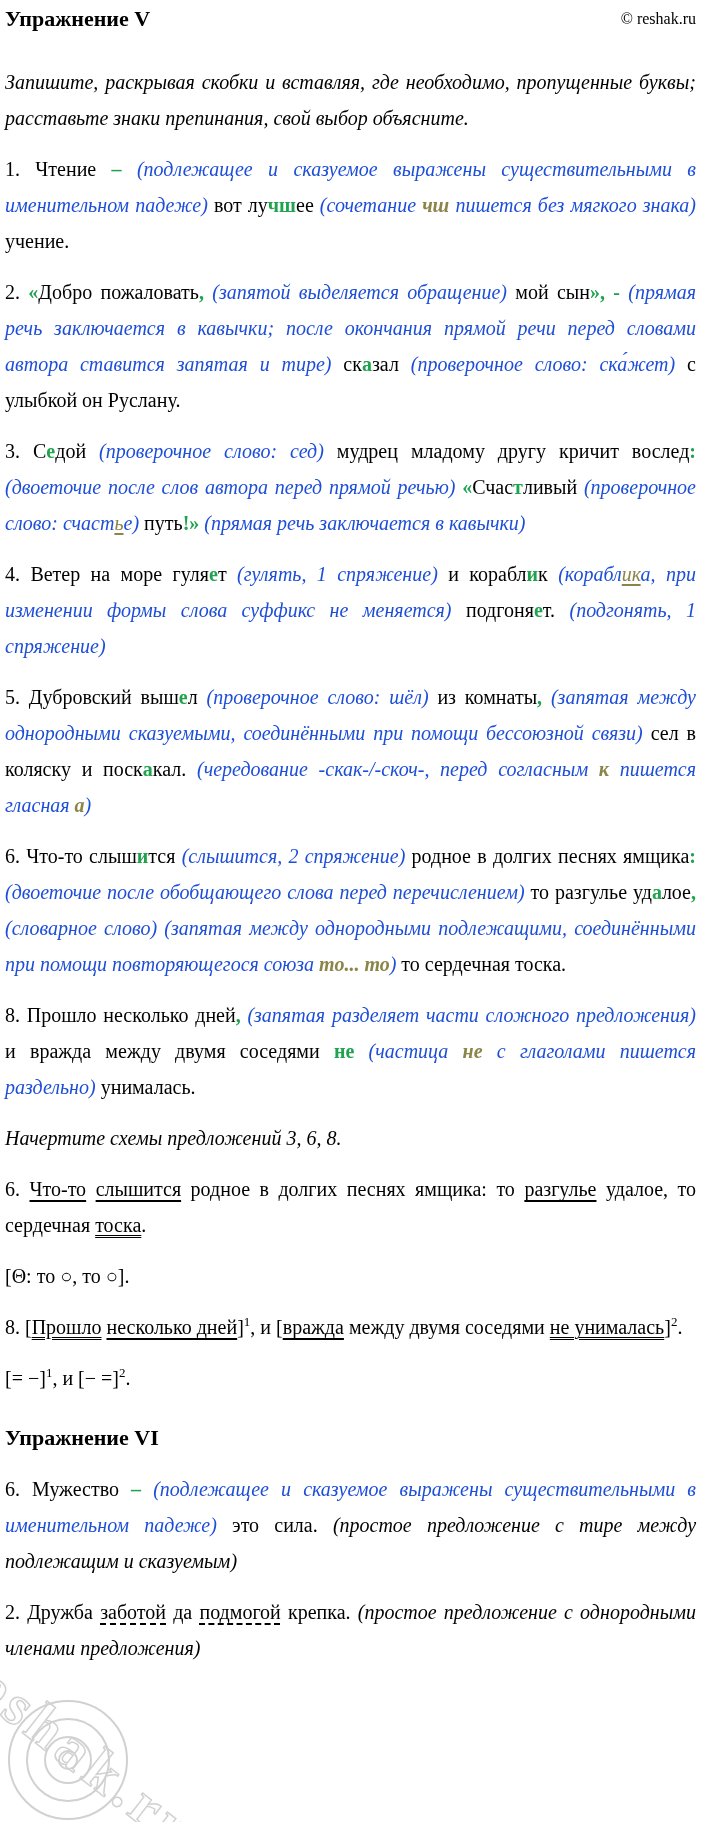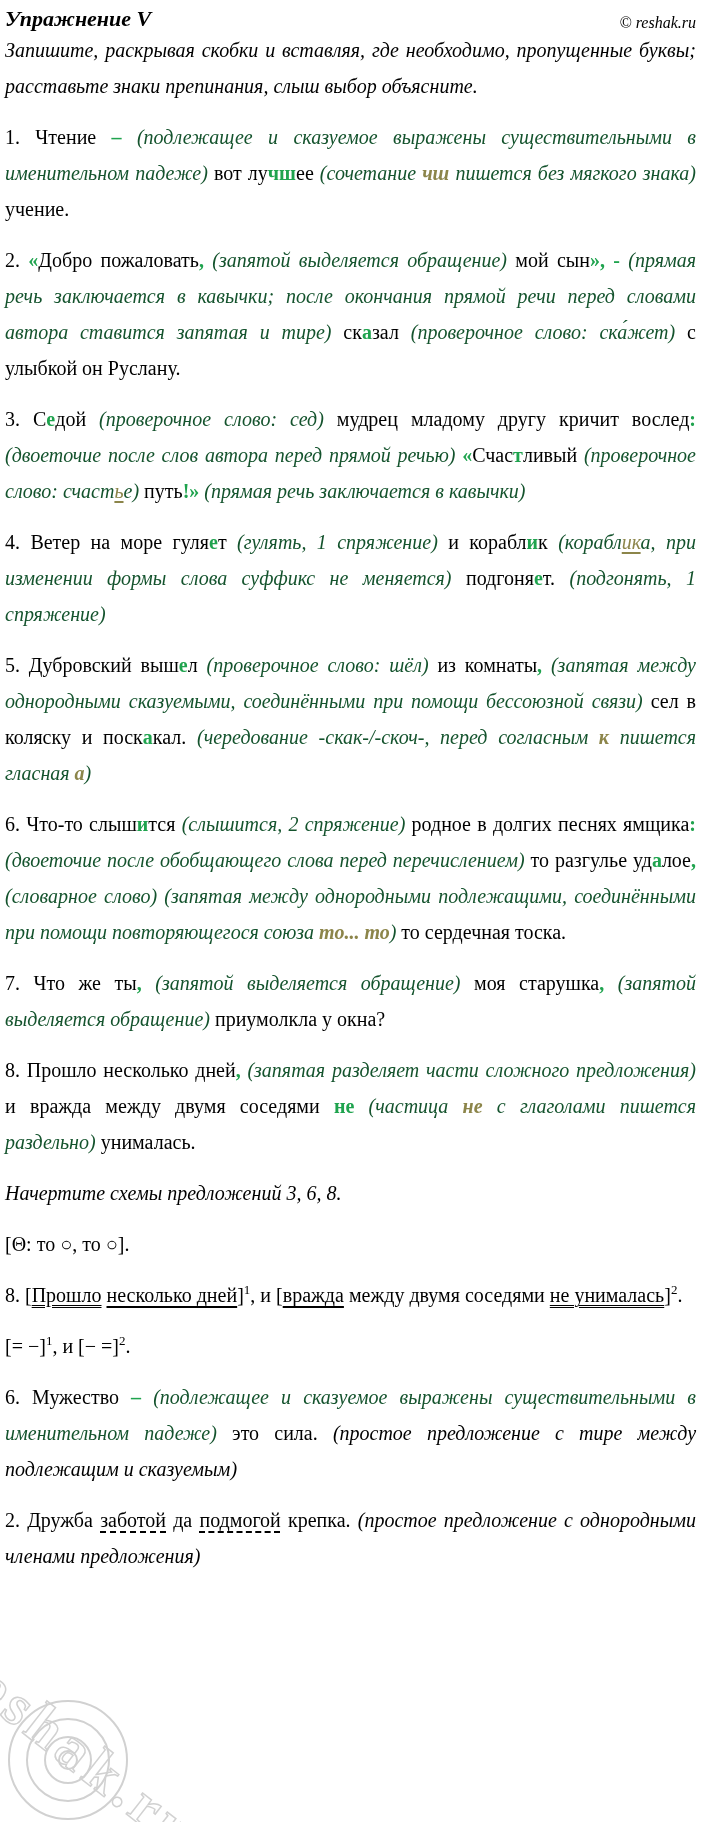--- a/index.html
+++ b/index.html
@@ -17,23 +17,22 @@
     overflow: hidden;
   }
   .page {
     position: relative;
     z-index: 1;
     padding: 6px 5px 10px 5px;
   }
   .header-row {
     display: flex;
     justify-content: space-between;
-    align-items: flex-end;
-    margin-bottom: 0;
-    font-style: italic;
+    align-items: center;
+    margin-bottom: 32px;
   }
   .title {
     font-weight: bold;
     font-size: 22px;
   }
   .copyright {
     font-size: 16px;
   }
   .para {
     text-align: justify;
@@ -41,21 +40,21 @@
     margin: 0 0 15px 0;
   }
   .para.heading {
     font-weight: bold;
     font-size: 22px;
     text-align: left;
     margin-top: 24px;
   }
   .seg-b { color: #000; }
   .seg-g { color: #1fa34e; font-weight: bold; }
-  .seg-o { color: #14532d; font-style: italic; }
+  .seg-o { color: #1d4ed8; font-style: italic; }
   .seg-ob { color: #8c854a; font-style: italic; font-weight: bold; }
   .seg-ou {
     color: #8c854a; font-style: italic;
     text-decoration: underline;
     text-decoration-thickness: 1.5px;
     text-underline-offset: 3px;
   }
   .seg-i { color: #000; font-style: italic; }
   .seg-u {
     text-decoration: underline;
@@ -118,29 +117,30 @@
   <div class="wm-ring" style="left:58px; top:110px; width:16px; height:16px;"></div>
   <div class="wm-text">reshak.ru</div>
 </div>
 
 <div class="page">
   <div class="header-row">
     <span class="title">Упражнение V</span>
     <span class="copyright">© reshak.ru</span>
   </div>
   <main id="doc-body">
-      <div class="para"><span class="seg-i">Запишите, раскрывая скобки и вставляя, где необходимо, пропущенные буквы; расставьте знаки препинания, слыш выбор объясните.</span></div>
+      <div class="para"><span class="seg-i">Запишите, раскрывая скобки и вставляя, где необходимо, пропущенные буквы; расставьте знаки препинания, свой выбор объясните.</span></div>
       <div class="para"><span class="seg-b">1. Чтение </span><span class="seg-g">– </span><span class="seg-o">(подлежащее и сказуемое выражены существительными в именительном падеже) </span><span class="seg-b">вот лу</span><span class="seg-g">чш</span><span class="seg-b">ее </span><span class="seg-o">(сочетание </span><span class="seg-ob">чш</span><span class="seg-o"> пишется без мягкого знака) </span><span class="seg-b">учение.</span></div>
       <div class="para"><span class="seg-b">2. </span><span class="seg-g">«</span><span class="seg-b">Добро пожаловать</span><span class="seg-g">, </span><span class="seg-o">(запятой выделяется обращение) </span><span class="seg-b">мой сын</span><span class="seg-g">», - </span><span class="seg-o">(прямая речь заключается в кавычки; после окончания прямой речи перед словами автора ставится запятая и тире) </span><span class="seg-b">ск</span><span class="seg-g">а</span><span class="seg-b">зал </span><span class="seg-o">(проверочное слово: ска́жет) </span><span class="seg-b">с улыбкой он Руслану.</span></div>
       <div class="para"><span class="seg-b">3. С</span><span class="seg-g">е</span><span class="seg-b">дой </span><span class="seg-o">(проверочное слово: сед) </span><span class="seg-b">мудрец младому другу кричит вослед</span><span class="seg-g">: </span><span class="seg-o">(двоеточие после слов автора перед прямой речью) </span><span class="seg-g">«</span><span class="seg-b">Счас</span><span class="seg-g">т</span><span class="seg-b">ливый </span><span class="seg-o">(проверочное слово: счаст</span><span class="seg-ou">ь</span><span class="seg-o">е) </span><span class="seg-b">путь</span><span class="seg-g">!» </span><span class="seg-o">(прямая речь заключается в кавычки)</span></div>
       <div class="para"><span class="seg-b">4. Ветер на море гуля</span><span class="seg-g">е</span><span class="seg-b">т </span><span class="seg-o">(гулять, 1 спряжение) </span><span class="seg-b">и корабл</span><span class="seg-g">и</span><span class="seg-b">к </span><span class="seg-o">(корабл</span><span class="seg-ou">ик</span><span class="seg-o">а, при изменении формы слова суффикс не меняется) </span><span class="seg-b">подгоня</span><span class="seg-g">е</span><span class="seg-b">т. </span><span class="seg-o">(подгонять, 1 спряжение)</span></div>
       <div class="para"><span class="seg-b">5. Дубровский выш</span><span class="seg-g">е</span><span class="seg-b">л </span><span class="seg-o">(проверочное слово: шёл) </span><span class="seg-b">из комнаты</span><span class="seg-g">, </span><span class="seg-o">(запятая между однородными сказуемыми, соединёнными при помощи бессоюзной связи) </span><span class="seg-b">сел в коляску и поск</span><span class="seg-g">а</span><span class="seg-b">кал. </span><span class="seg-o">(чередование -скак-/-скоч-, перед согласным </span><span class="seg-ob">к</span><span class="seg-o"> пишется гласная </span><span class="seg-ob">а</span><span class="seg-o">)</span></div>
       <div class="para"><span class="seg-b">6. Что-то слыш</span><span class="seg-g">и</span><span class="seg-b">тся </span><span class="seg-o">(слышится, 2 спряжение) </span><span class="seg-b">родное в долгих песнях ямщика</span><span class="seg-g">: </span><span class="seg-o">(двоеточие после обобщающего слова перед перечислением) </span><span class="seg-b">то разгулье уд</span><span class="seg-g">а</span><span class="seg-b">лое</span><span class="seg-g">, </span><span class="seg-o">(словарное слово) (запятая между однородными подлежащими, соединёнными при помощи повторяющегося союза </span><span class="seg-ob">то... то</span><span class="seg-o">) </span><span class="seg-b">то сердечная тоска.</span></div>
-      <div class="para"><span class="seg-b">7. Что же ты</span><span class="seg-g">, </span><span class="seg-o">(запятой выделяется обращение) </span><span class="seg-b">моя старушка</span><span class="seg-g">, </span><span class="seg-o">(запятой выделяется обращение) </span><span class="seg-b">приумолкла у окна?</span></div>
       <div class="para"><span class="seg-b">8. Прошло несколько дней</span><span class="seg-g">, </span><span class="seg-o">(запятая разделяет части сложного предложения) </span><span class="seg-b">и вражда между двумя соседями </span><span class="seg-g">не </span><span class="seg-o">(частица </span><span class="seg-ob">не</span><span class="seg-o"> с глаголами пишется раздельно) </span><span class="seg-b">унималась.</span></div>
       <div class="para"><span class="seg-i">Начертите схемы предложений 3, 6, 8.</span></div>
+      <div class="para"><span class="seg-b">6. </span><span class="seg-u">Что-то</span><span class="seg-b"> </span><span class="seg-u">слышится</span><span class="seg-b"> родное в долгих песнях ямщика: то </span><span class="seg-u">разгулье</span><span class="seg-b"> удалое, то сердечная </span><span class="seg-uu">тоска</span><span class="seg-b">.</span></div>
       <div class="para"><span class="seg-b">[Θ: то ○, то ○].</span></div>
       <div class="para"><span class="seg-b">8. [</span><span class="seg-uu">Прошло</span><span class="seg-b"> </span><span class="seg-u">несколько дней</span><span class="seg-b">]</span><span class="seg-sup">1</span><span class="seg-b">, и [</span><span class="seg-u">вражда</span><span class="seg-b"> между двумя соседями </span><span class="seg-uu">не унималась</span><span class="seg-b">]</span><span class="seg-sup">2</span><span class="seg-b">.</span></div>
       <div class="para"><span class="seg-b">[= −]</span><span class="seg-sup">1</span><span class="seg-b">, и [− =]</span><span class="seg-sup">2</span><span class="seg-b">.</span></div>
+      <div class="para heading"><span class="seg-b">Упражнение VI</span></div>
       <div class="para"><span class="seg-b">6. Мужество </span><span class="seg-g">– </span><span class="seg-o">(подлежащее и сказуемое выражены существительными в именительном падеже) </span><span class="seg-b">это сила. </span><span class="seg-i">(простое предложение с тире между подлежащим и сказуемым)</span></div>
       <div class="para"><span class="seg-b">2. Дружба </span><span class="seg-ud">заботой</span><span class="seg-b"> да </span><span class="seg-ud">подмогой</span><span class="seg-b"> крепка. </span><span class="seg-i">(простое предложение с однородными членами предложения)</span></div>
     </main>
 </div>
 
 </body></html>

